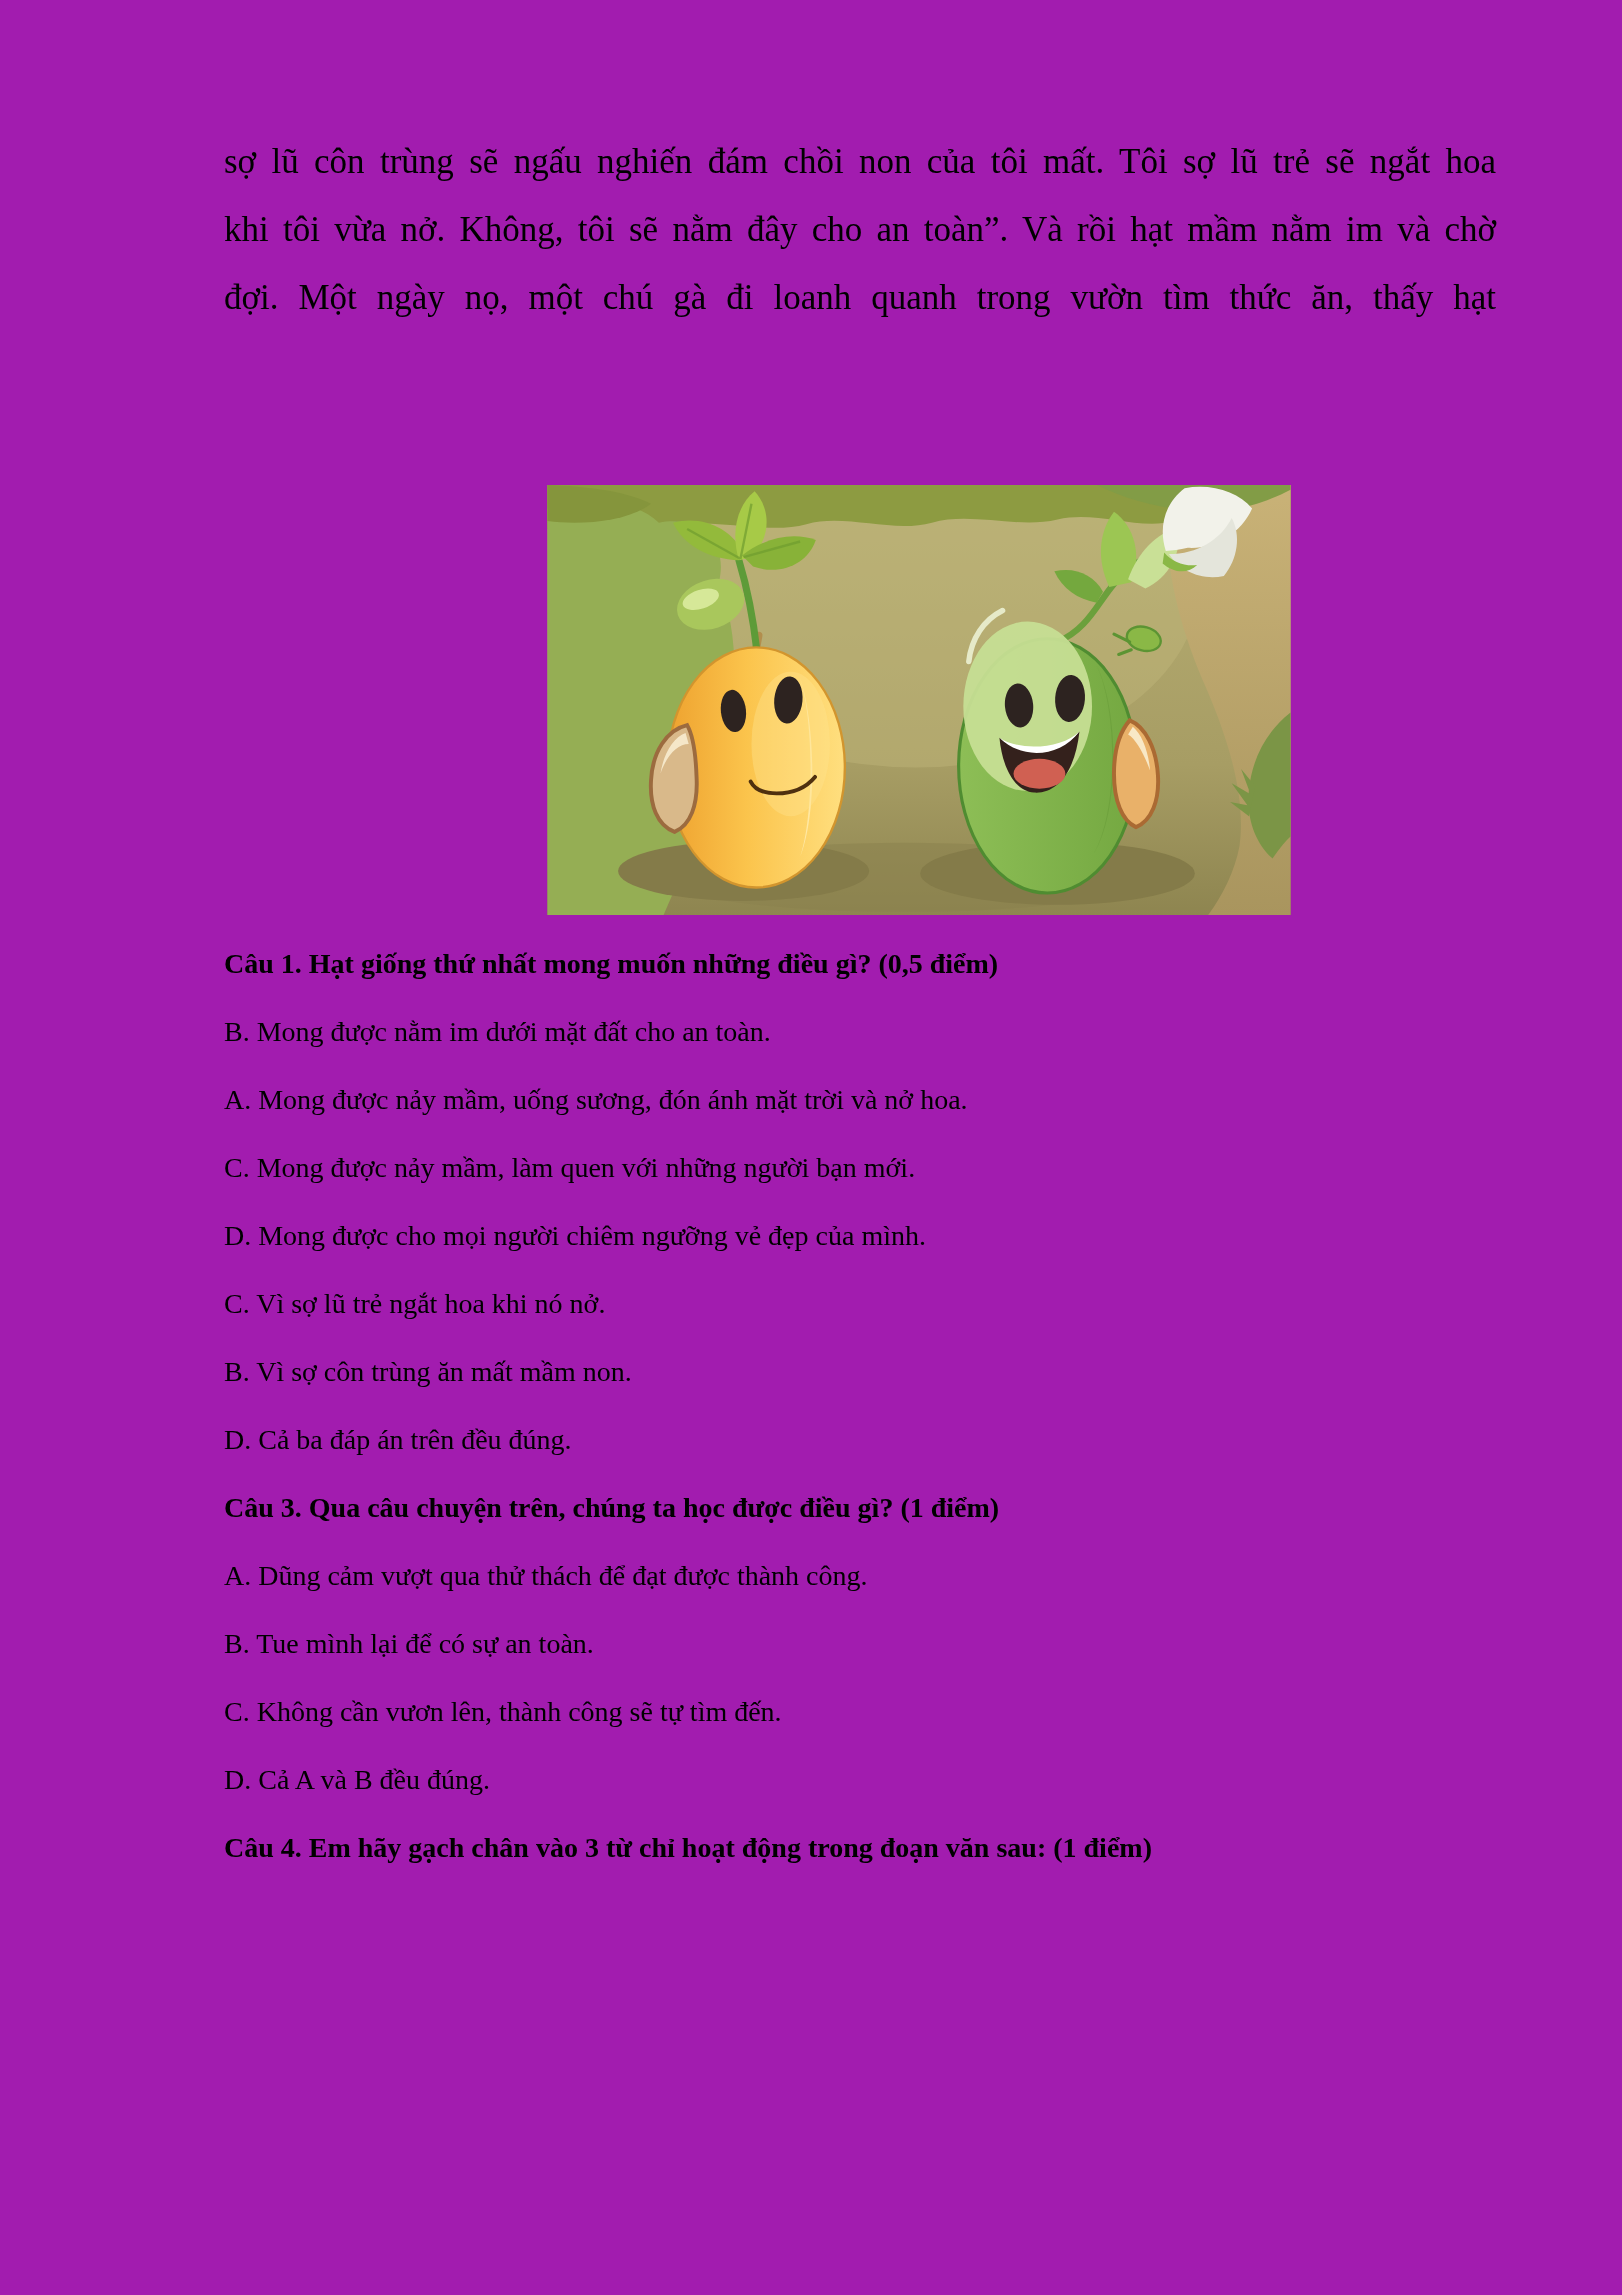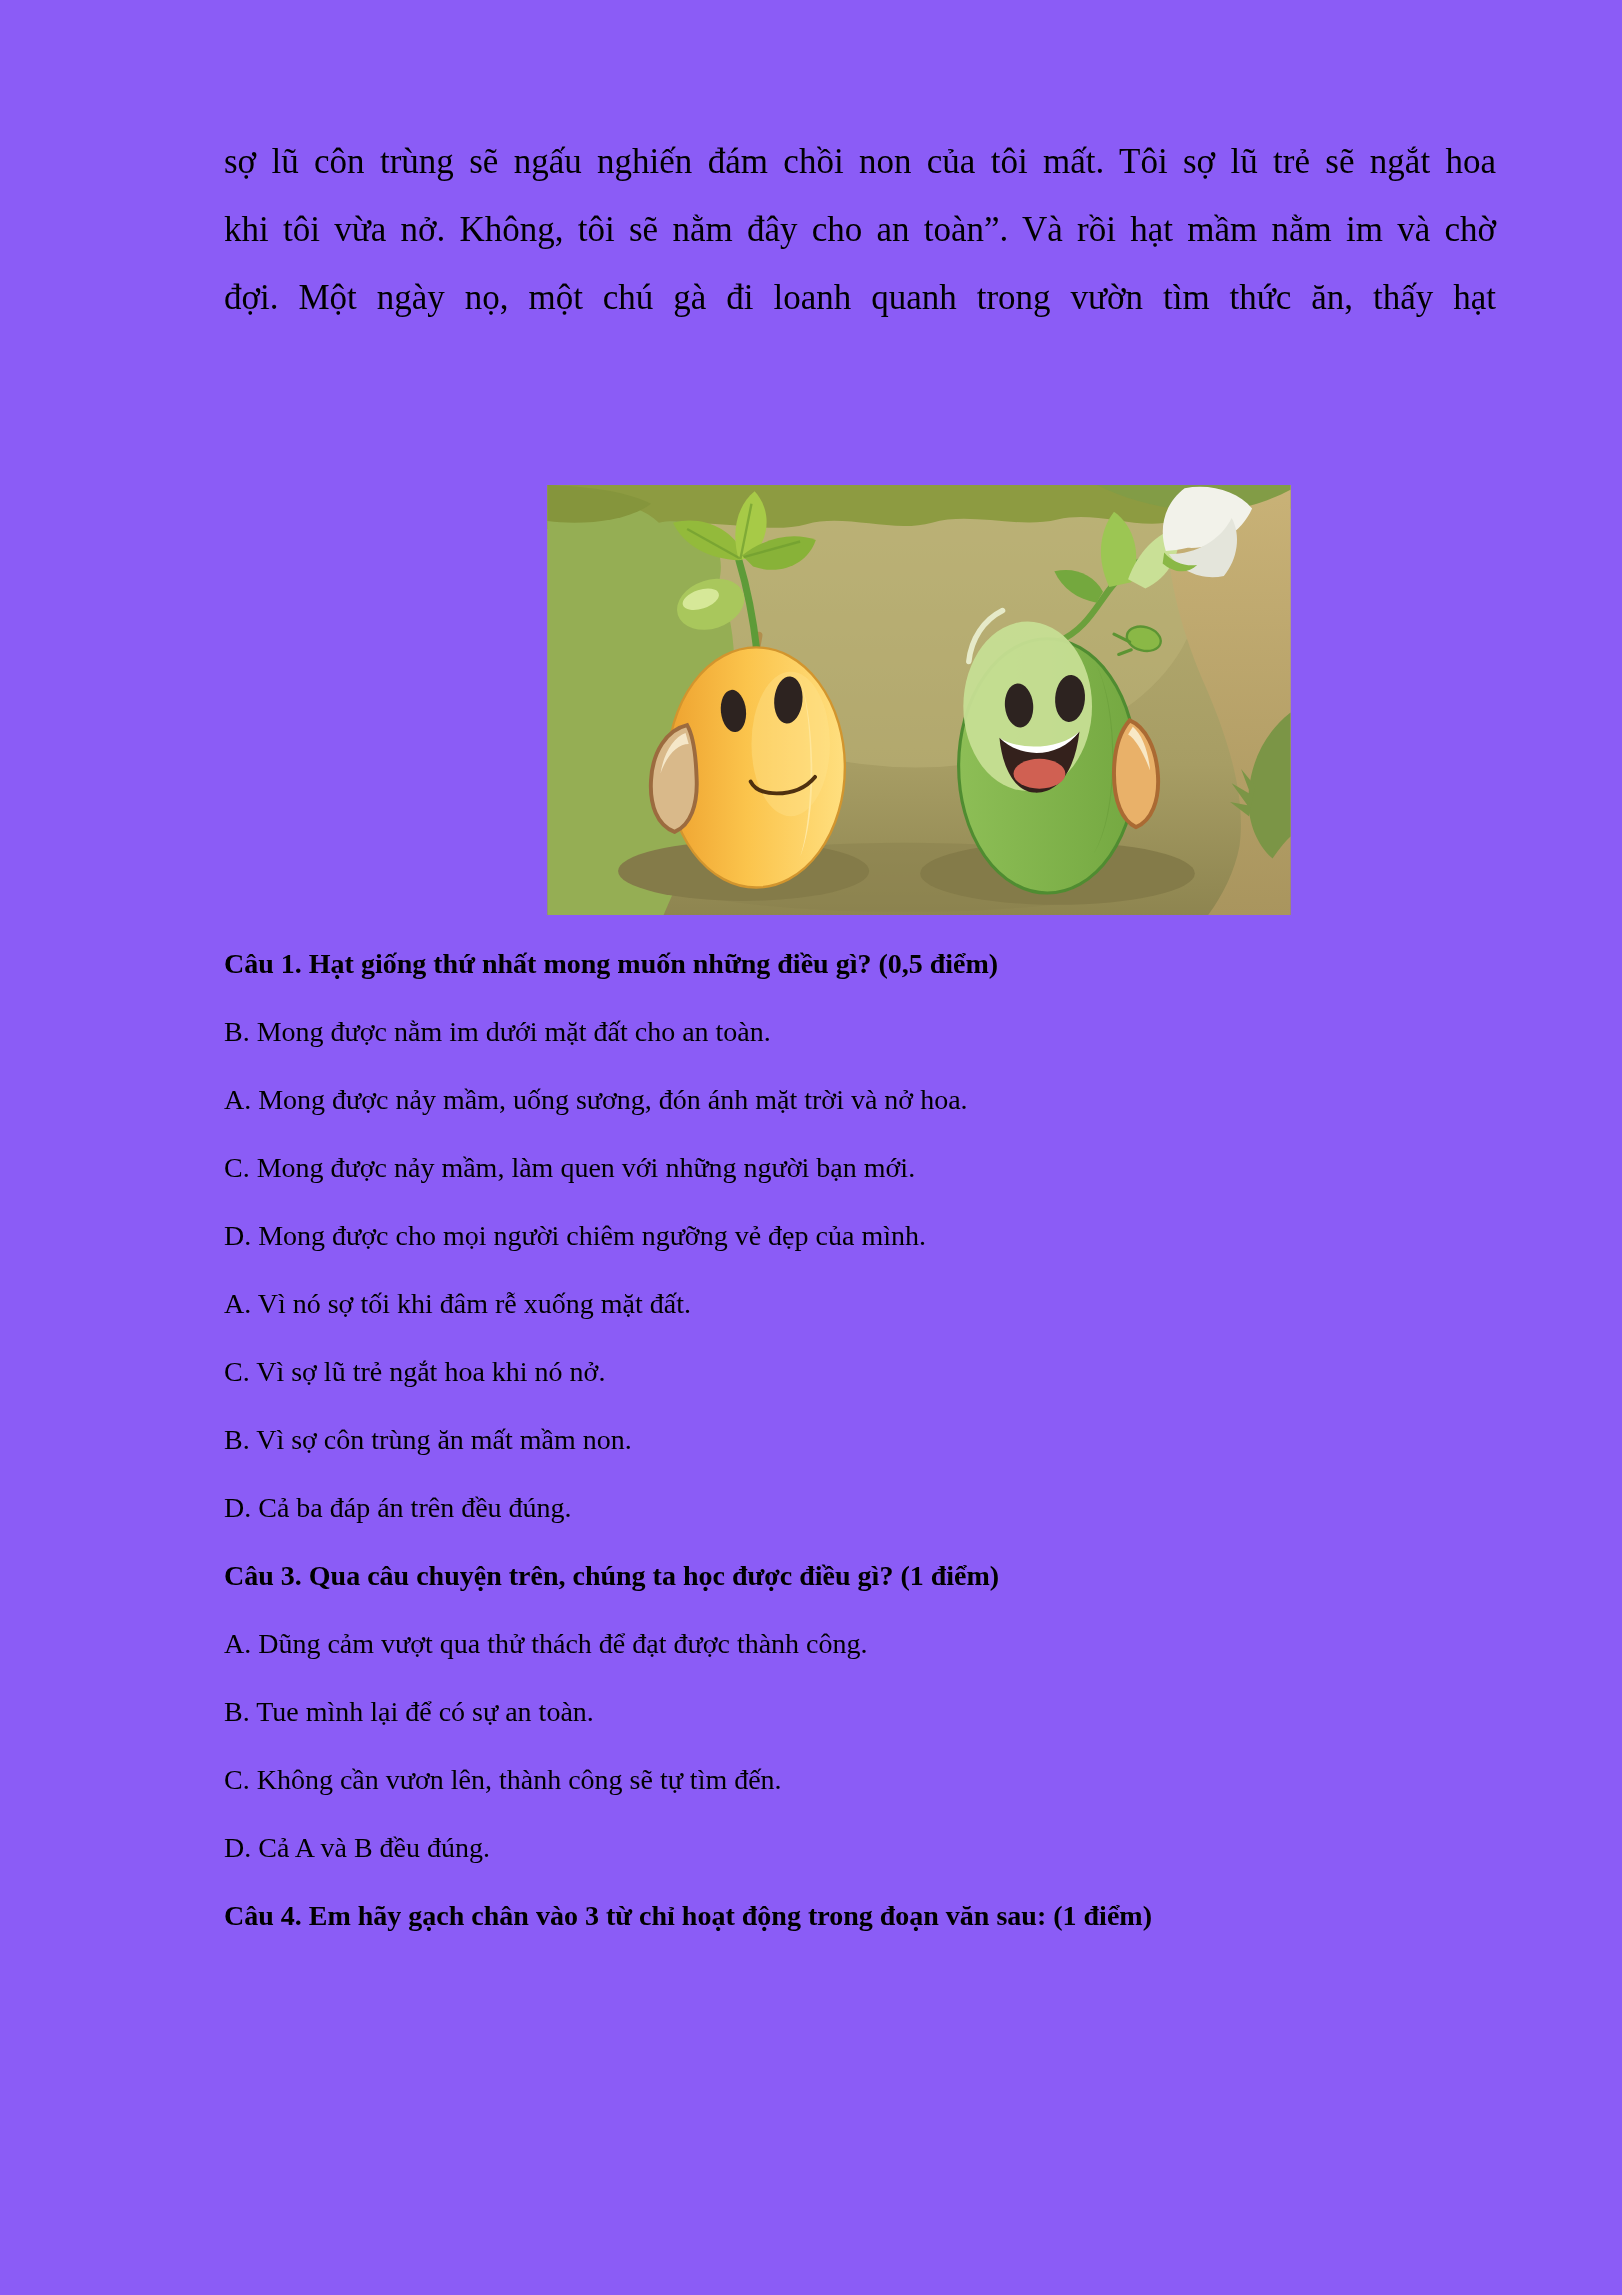--- a/index.html
+++ b/index.html
@@ -1,20 +1,20 @@
 <!DOCTYPE html>
 <html style="font-size:12.6px"><head>
 <meta charset="utf-8">
 <style>
   html,body{margin:0;padding:0;background:#ffffff;}
   .page{
     position:relative;
     width:1622px;
     height:2295px;
-    background:#8b5cf6;
+    background:#a21caf;
     font-family:"Liberation Serif","DejaVu Serif",serif;
     color:#000000;
     overflow:hidden;
   }
   .story{
     position:absolute;
     left:224px;
     top:128px;
     width:1272px;
   }
@@ -163,21 +163,20 @@
     </svg>
   </figure>
 
   <section class="questions">
     <p class="qline bold">Câu 1. Hạt giống thứ nhất mong muốn những điều gì? (0,5 điểm)</p>
     <p class="qline">B. Mong được nằm im dưới mặt đất cho an toàn.</p>
     <p class="qline">A. Mong được nảy mầm, uống sương, đón ánh mặt trời và nở hoa.</p>
     <p class="qline">C. Mong được nảy mầm, làm quen với những người bạn mới.</p>
     <p class="qline">D. Mong được cho mọi người chiêm ngưỡng vẻ đẹp của mình.</p>
 
-    <p class="qline">A. Vì nó sợ tối khi đâm rễ xuống mặt đất.</p>
     <p class="qline">C. Vì sợ lũ trẻ ngắt hoa khi nó nở.</p>
     <p class="qline">B. Vì sợ côn trùng ăn mất mầm non.</p>
     <p class="qline">D. Cả ba đáp án trên đều đúng.</p>
 
     <p class="qline bold">Câu 3. Qua câu chuyện trên, chúng ta học được điều gì? (1 điểm)</p>
     <p class="qline">A. Dũng cảm vượt qua thử thách để đạt được thành công.</p>
     <p class="qline">B. Tue mình lại để có sự an toàn.</p>
     <p class="qline">C. Không cần vươn lên, thành công sẽ tự tìm đến.</p>
     <p class="qline">D. Cả A và B đều đúng.</p>
 

